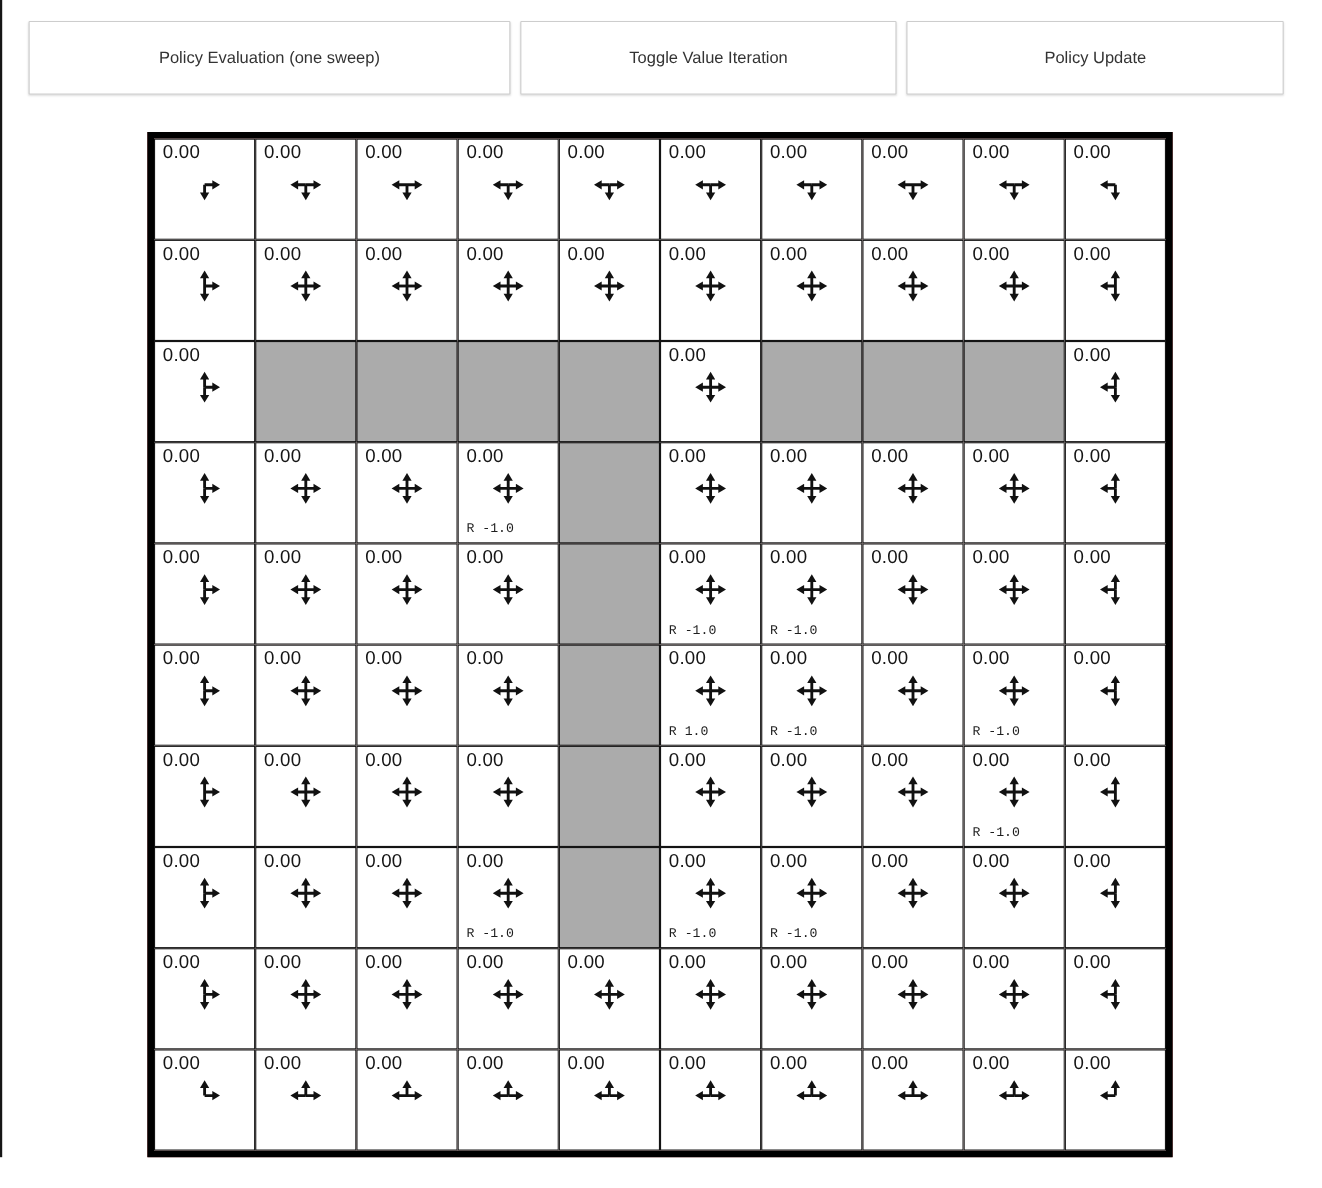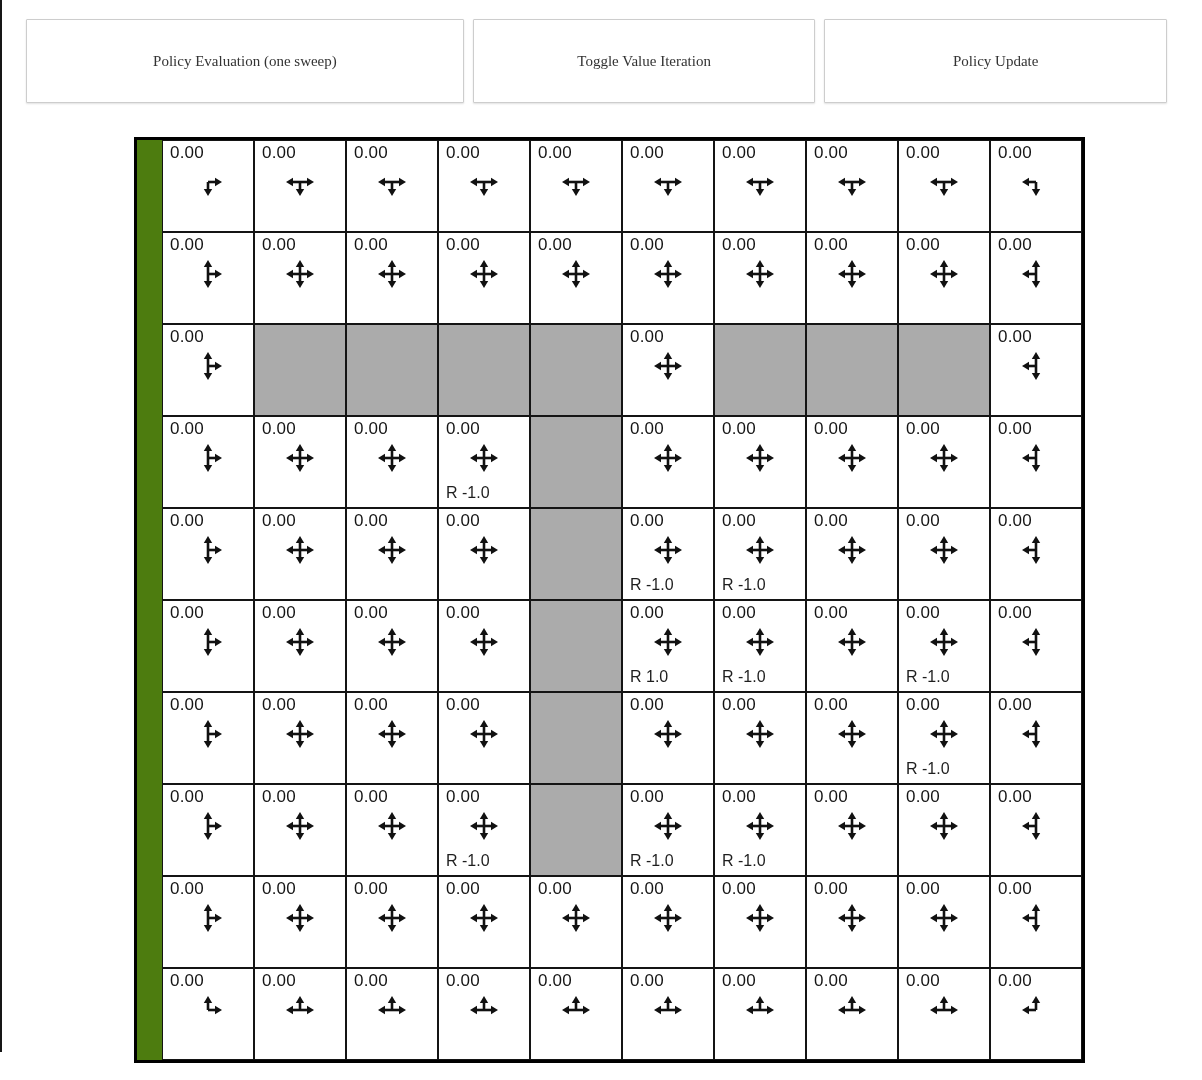--- a/index.html
+++ b/index.html
@@ -17,43 +17,42 @@
     width:2px; height:1052px;
     background:#161616;
   }
   .toolbar{
     display:flex;
     gap:9px;
     margin:19px 35px 0 26px;
   }
   .btn{
     flex:1;
-    height:84px;
+    height:67px;
     background:#ffffff;
     border:1px solid #cdcdcd;
     border-radius:1px;
     box-shadow:0 1px 2px rgba(0,0,0,0.12);
-    font-family:Liberation Serif, serif;
+    font-family:Liberation Sans, sans-serif;
     font-size:15px;
     color:#333333;
     cursor:pointer;
     display:flex;
     align-items:center;
     justify-content:center;
   }
   .btn-wide{flex:1.29;}
   .grid{
     display:grid;
     grid-template-columns:repeat(10,92px);
     grid-auto-rows:92px;
     width:max-content;
     margin:34px 0 0 134px;
-    border:3px solid #000000;
-    background:#4d7c0f;
-    padding-left:25px;
+    border:6px solid #000000;
+    background:#7f1d1d;
   }
   .cell{
     position:relative;
     border:1px solid #141414;
     box-sizing:border-box;
     background:#ffffff;
   }
   .cell.wall{background:#ababab;}
   .val{
     position:absolute;
@@ -67,22 +66,23 @@
     top:22px; left:0;
     width:100%;
     display:flex;
     justify-content:center;
   }
   .arr svg line{stroke:#111111;stroke-width:2.6;}
   .arr svg polygon{fill:#111111;}
   .rew{
     position:absolute;
     left:7px; bottom:5px;
-    font-size:16px;
+    font-size:12px;
     color:#1e1e1e;
+    font-family:Liberation Mono, monospace;
   }
 </style>
 </head>
 <body>
 
 <div class="edge-left"></div>
 
 <div class="toolbar">
   <button class="btn btn-wide">Policy Evaluation (one sweep)</button>
   <button class="btn">Toggle Value Iteration</button>

